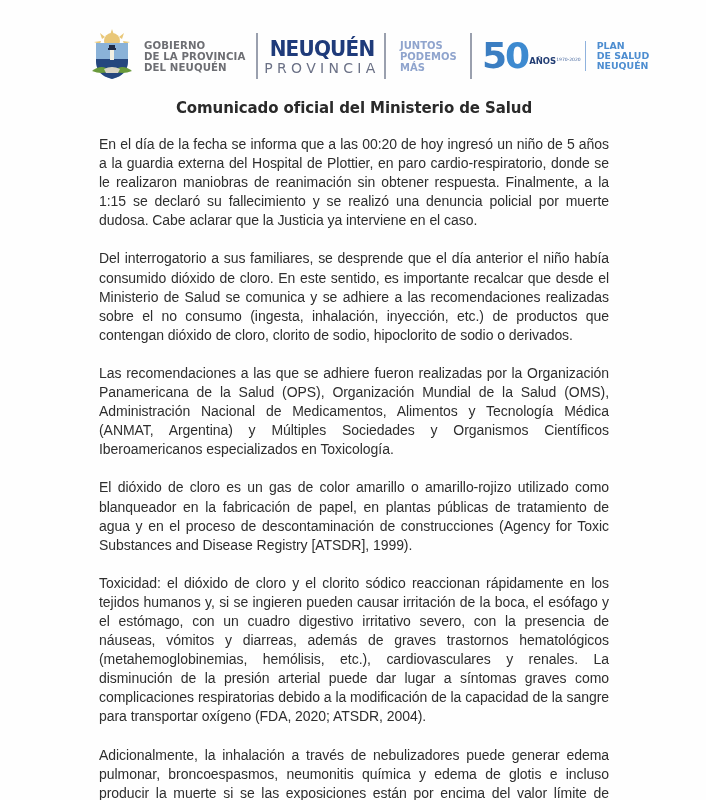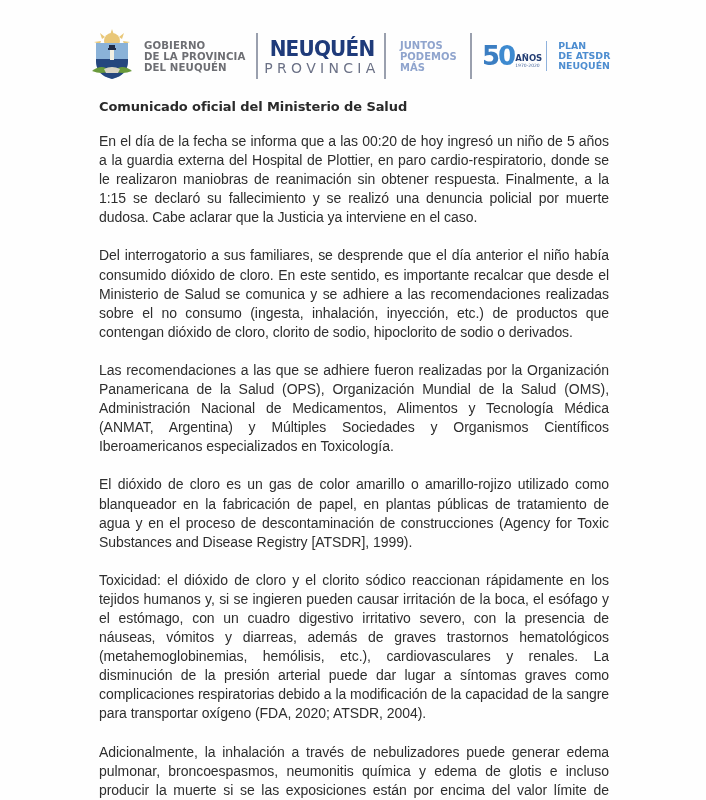--- a/index.html
+++ b/index.html
@@ -85,32 +85,32 @@
     margin-left: 8px;
   }
   .cincuenta {
     display: flex;
     align-items: center;
     margin-left: 4px;
   }
   .big50 {
     font-family: "DejaVu Sans", sans-serif;
     font-weight: 900;
-    font-size: 26px;
+    font-size: 36px;
     line-height: 34px;
     color: #3b7ec2;
     letter-spacing: -2px;
     position: relative;
   }
   .big50 .zero {
     color: #3d8ad0;
   }
   .anos-block {
     display: flex;
-    flex-direction: column;
+    flex-direction: row;
     margin-left: 1px;
     margin-top: 10px;
   }
   .anos {
     font-family: "DejaVu Sans", sans-serif;
     font-weight: bold;
     font-size: 8.5px;
     color: #233e74;
     line-height: 9px;
   }
@@ -134,24 +134,25 @@
   
   .content {
     position: absolute;
     left: 99px;
     top: 99px;
     width: 510px;
   }
   .title {
     font-family: "DejaVu Sans", sans-serif;
     font-weight: bold;
-    font-size: 13px;
+    font-size: 15px;
     color: #2a2a2a;
     margin: 0 0 18px 0;
     letter-spacing: -0.1px;
+    text-align: center;
   }
   .para {
     font-family: "Liberation Sans", sans-serif;
     font-size: 14px;
     line-height: 19.1px;
     text-align: justify;
     color: #2e2e2e;
     margin: 0 0 19px 0;
     letter-spacing: -0.05px;
   }
@@ -214,21 +215,21 @@
     <div class="cincuenta">
       <div class="big50">
         <span>5</span><span class="zero">0</span>
       </div>
       <div class="anos-block">
         <div class="anos">AÑOS</div>
         <div class="years">1970-2020</div>
       </div>
       <div class="plan">
         <div>PLAN</div>
-        <div>DE ATSDR</div>
+        <div>DE SALUD</div>
         <div>NEUQUÉN</div>
       </div>
     </div>
   </div>
 
   <div class="content">
     <div class="title">Comunicado oficial del Ministerio de Salud</div>
     <p class="para">En el día de la fecha se informa que a las 00:20 de hoy ingresó un niño de 5 años a la guardia externa del Hospital de Plottier, en paro cardio-respiratorio, donde se le realizaron maniobras de reanimación sin obtener respuesta. Finalmente, a la 1:15 se declaró su fallecimiento y se realizó una denuncia policial por muerte dudosa. Cabe aclarar que la Justicia ya interviene en el caso.</p>
     <p class="para">Del interrogatorio a sus familiares, se desprende que el día anterior el niño había consumido dióxido de cloro. En este sentido, es importante recalcar que desde el Ministerio de Salud se comunica y se adhiere a las recomendaciones realizadas sobre el no consumo (ingesta, inhalación, inyección, etc.) de productos que contengan dióxido de cloro, clorito de sodio, hipoclorito de sodio o derivados.</p>
     <p class="para">Las recomendaciones a las que se adhiere fueron realizadas por la Organización Panamericana de la Salud (OPS), Organización Mundial de la Salud (OMS), Administración Nacional de Medicamentos, Alimentos y Tecnología Médica (ANMAT, Argentina) y Múltiples Sociedades y Organismos Científicos Iberoamericanos especializados en Toxicología.</p>

